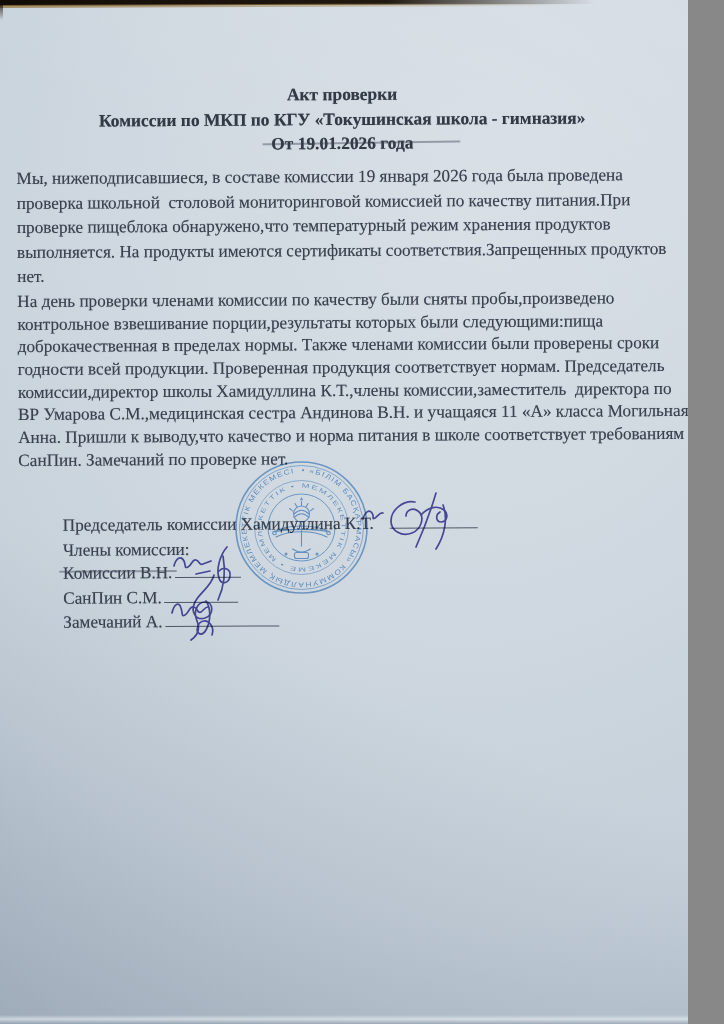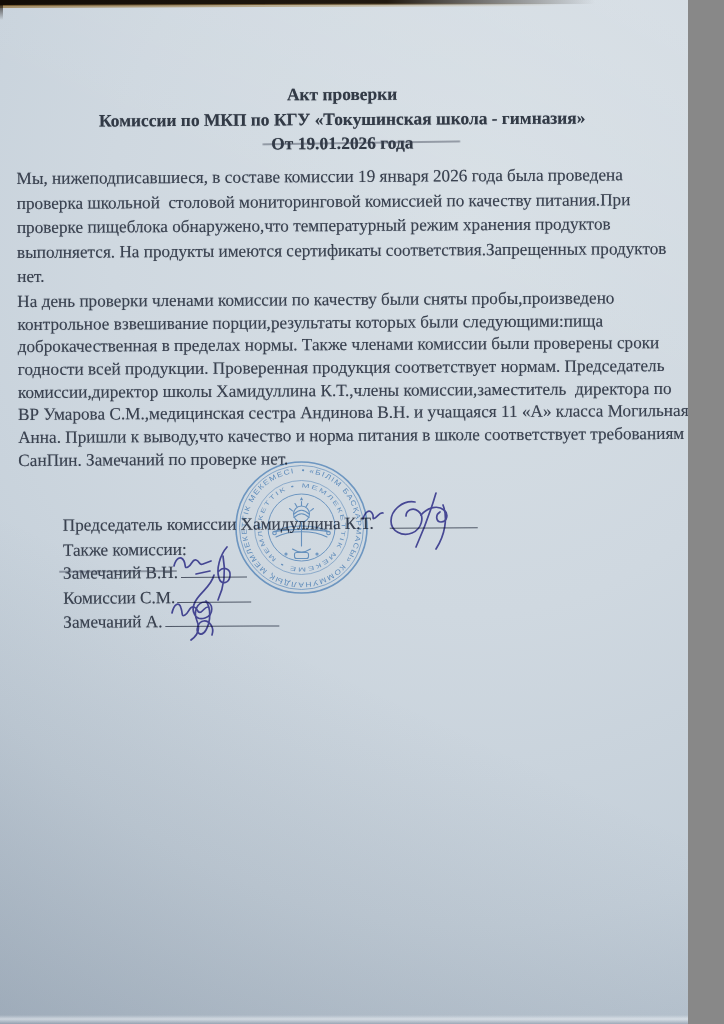--- a/index.html
+++ b/index.html
@@ -72,24 +72,24 @@
       <div class="ln">контрольное взвешивание порции,результаты которых были следующими:пища</div>
       <div class="ln">доброкачественная в пределах нормы. Также членами комиссии были проверены сроки</div>
       <div class="ln">годности всей продукции. Проверенная продукция соответствует нормам. Председатель</div>
       <div class="ln">комиссии,директор школы Хамидуллина К.Т.,члены комиссии,заместитель  директора по</div>
       <div class="ln">ВР Умарова С.М.,медицинская сестра Андинова В.Н. и учащаяся 11 «А» класса Могильная</div>
       <div class="ln">Анна. Пришли к выводу,что качество и норма питания в школе соответствует требованиям</div>
       <div class="ln">СанПин. Замечаний по проверке нет.</div>
     </div>
 
     <div class="sig-line-row" style="top:513px;"><span>Председатель комиссии Хамидуллина К.Т.</span><span class="uline u-chair"></span></div>
-    <div class="sig-line-row" style="top:539px;"><span>Также комиссии:</span></div>
-    <div class="sig-line-row" style="top:561px;"><span>Замечаний В.Н.</span><span class="uline u-m1"></span></div>
+    <div class="sig-line-row" style="top:539px;"><span>Члены комиссии:</span></div>
+    <div class="sig-line-row" style="top:561px;"><span>Комиссии В.Н.</span><span class="uline u-m1"></span></div>
     <div class="streak streak-m1"></div>
-    <div class="sig-line-row" style="top:586px;"><span>Комиссии С.М.</span><span class="uline u-m2"></span></div>
+    <div class="sig-line-row" style="top:586px;"><span>СанПин С.М.</span><span class="uline u-m2"></span></div>
     <div class="sig-line-row" style="top:610px;"><span>Замечаний А.</span><span class="uline u-m3"></span></div>
   </div>
 
   <svg class="stamp" width="137" height="137" viewBox="0 0 137 137">
     <g stroke="#5e97cf" fill="none" opacity="0.82">
       <circle cx="68.5" cy="68.5" r="65.5" stroke-width="1.6"></circle>
       <circle cx="68.5" cy="68.5" r="62" stroke-width="0.8"></circle>
       <circle cx="68.5" cy="68.5" r="47" stroke-width="0.7"></circle>
       <circle cx="68.5" cy="68.5" r="33.5" stroke-width="1"></circle>
     </g>

